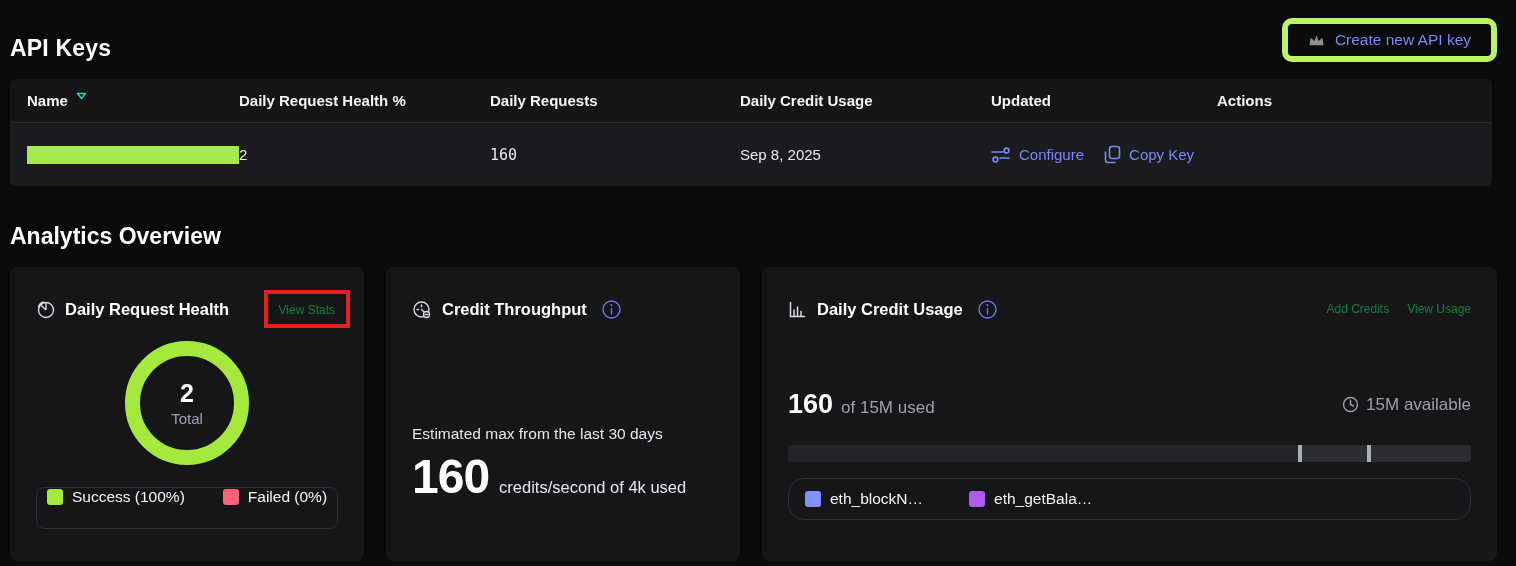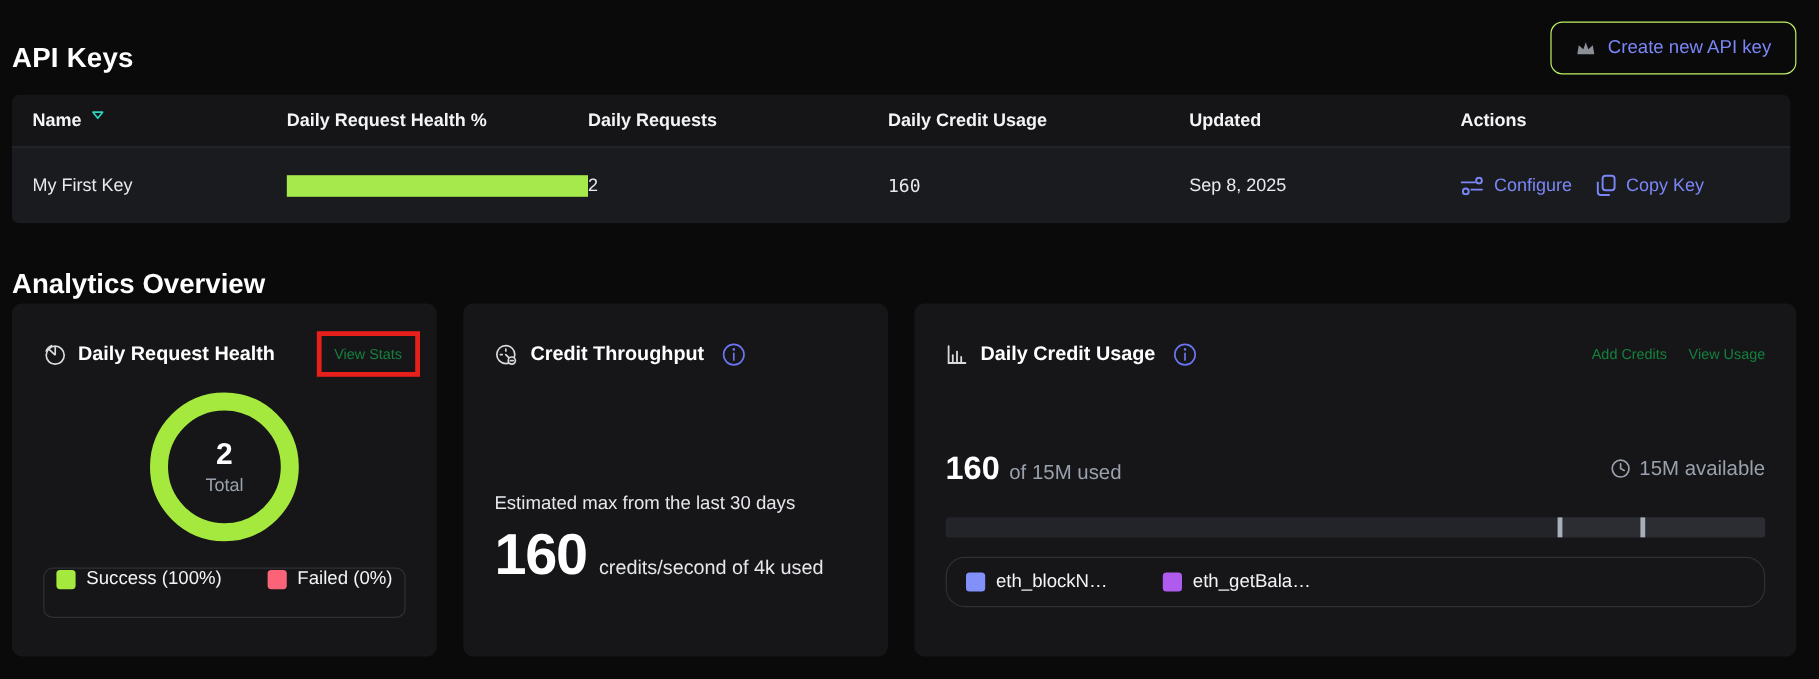--- a/index.html
+++ b/index.html
@@ -9,21 +9,21 @@
     font-family:"Liberation Sans", sans-serif;
     color:#e8e9eb;
     overflow:hidden;
     position:relative;
   }
   .top-bar { display:flex; justify-content:space-between; align-items:flex-end; padding:18px 19px 0 10px; }
   .page-title { font-size:23px; font-weight:700; color:#ffffff; letter-spacing:.2px; }
   .create-btn {
     display:flex; align-items:center; gap:10px;
     height:44px; padding:0 20px;
-    border:1px solid #bef264; border-radius:10px;
+    border:6px solid #bef264; border-radius:10px;
     background:transparent; color:#7b87f7;
     font-size:15.5px; font-weight:500; cursor:pointer;
     font-family:"Liberation Sans", sans-serif;
   }
   .table {
     margin:17px 24px 0 10px; width:1482px;
     border-radius:6px; overflow:hidden; background:#151517;
   }
   .thead, .trow {
     display:grid;
@@ -33,21 +33,21 @@
   .thead { height:43px; font-size:15px; font-weight:700; color:#f3f4f6; }
   .trow  { height:64px; border-top:1px solid #2a2b2f; background:#1a1b1e; font-size:15px; color:#e8e9eb; }
   .th-name { display:flex; gap:8px; }
   .health-bar { height:18px; width:183px; }
   .mono { font-family:"DejaVu Sans Mono", monospace; font-size:15px; }
   .actions-cell { display:flex; gap:20px; }
   .action-link { display:flex; align-items:center; gap:8px; color:#7b87f7; font-size:15px; cursor:pointer; }
   .section-title { margin:37px 0 0 10px; font-size:23px; font-weight:700; color:#ffffff; }
   .cards {
     display:grid; grid-template-columns:354px 354px 1fr; gap:22px;
-    margin:3px 19px 0 10px; height:294px;
+    margin:17px 19px 0 10px; height:294px;
   }
   .card { background:#161619; border-radius:8px; padding:0 26px; position:relative; }
   .card-header { display:flex; align-items:center; margin-top:24px; height:36px; }
   .card-title { font-size:16.5px; font-weight:700; color:#ffffff; margin-left:10px; }
   .spacer { flex:1; }
   .link { color:#15803d; font-size:12px; cursor:pointer; }
   .annotation-box { border:4px solid #e7201b; padding:6px 11px; margin:-10px -12px -10px 0; }
   .donut {
     width:124px; height:124px; margin:14px auto 0;
     border-radius:50%; border:15px solid #a5e93e;
@@ -106,21 +106,20 @@
           </svg>
       </span>
     </div>
     <div>Daily Request Health %</div>
     <div>Daily Requests</div>
     <div>Daily Credit Usage</div>
     <div>Updated</div>
     <div>Actions</div>
   </div>
   <div class="trow">
-    <div>My First Key</div>
     <div>
       <div class="health-bar" style="width: 100%; background-color: rgb(165, 233, 76);"></div>
     </div>
     <div>2</div>
     <div class="mono">160</div>
     <div>Sep 8, 2025</div>
     <div class="actions-cell">
       <span class="action-link">
         <span>
           <svg width="20" height="16" viewBox="0 0 20 16" fill="none" stroke="#7b87f7" stroke-width="1.6" stroke-linecap="round">

